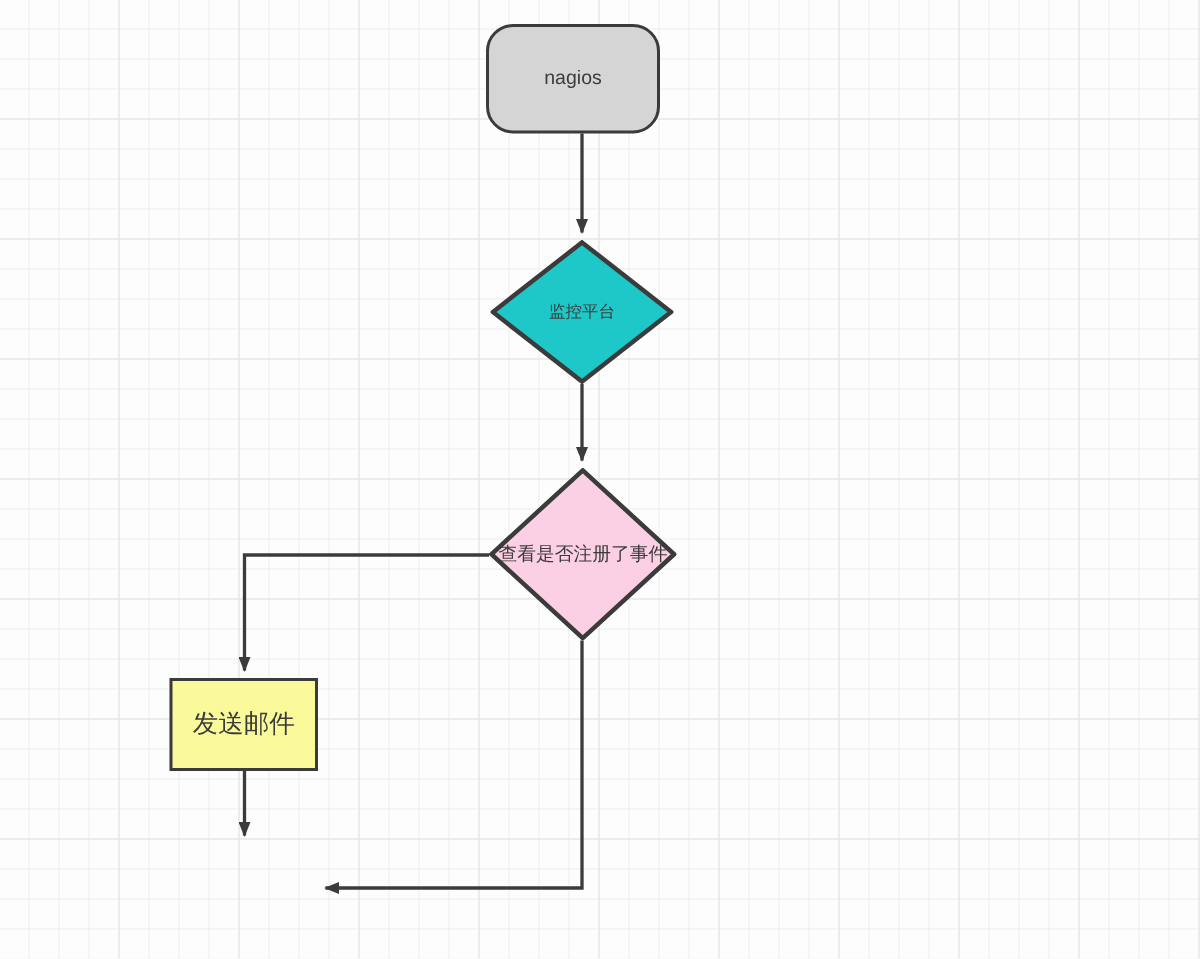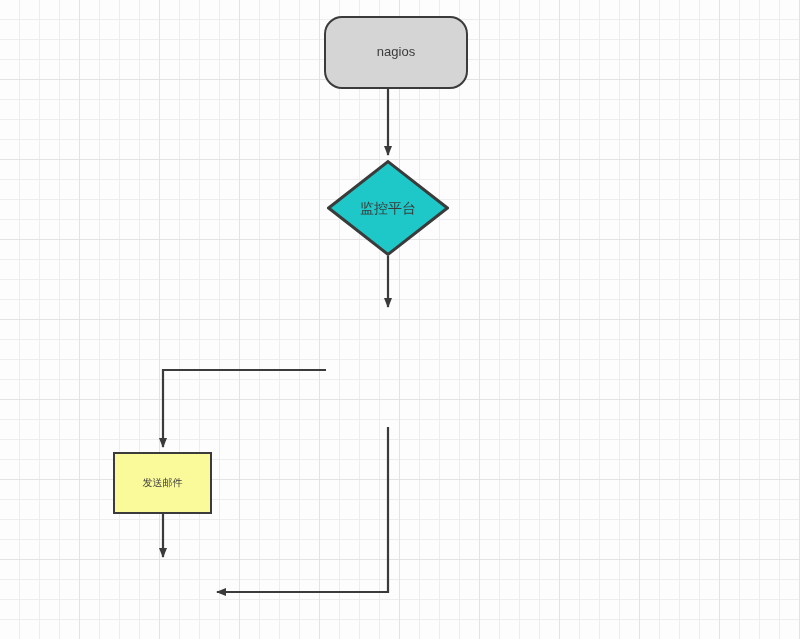--- a/index.html
+++ b/index.html
@@ -45,21 +45,21 @@
     display: block;
     width: 100%;
     padding: 0 4px;
     box-sizing: border-box;
   }
 
   
   #node-nagios {
     left: 324px;
     top: 16px;
-    width: 144px;
+    width: 116px;
     height: 73px;
     background: #d5d5d5;
     border: 2px solid #3b3b3b;
     border-radius: 18px;
     font-size: 13px;
     justify-content: flex-end;
   }
 
   
   .diamond {
@@ -84,39 +84,39 @@
     width: 74%;
     text-align: center;
   }
 
   #node-monitor {
     left: 327px;
     top: 160px;
     width: 122px;
     height: 96px;
   }
-  #node-monitor .node-label { font-size: 14px; }
+  #node-monitor .node-label { font-size: 11px; }
 
   #node-check {
     left: 326px;
     top: 312px;
     width: 125px;
     height: 115px;
   }
   #node-check .node-label { width: 92%; }
 
   
   #node-mail {
     left: 113px;
     top: 452px;
     width: 99px;
     height: 62px;
     background: #fafa9b;
     border: 2px solid #3b3b3b;
-    font-size: 10px;
+    font-size: 17px;
     justify-content: flex-end;
   }
   #node-callback {
     left: 113px;
     top: 562px;
     width: 99px;
     height: 63px;
     background: #fc6b6b;
     border: 2px solid #3b3b3b;
     font-size: 12.5px;
@@ -149,19 +149,25 @@
     <span class="node-label">nagios</span>
   </div>
 
   <div class="diamond" id="node-monitor">
     <svg class="shape" viewBox="0 0 122 96" preserveAspectRatio="none" xmlns="http://www.w3.org/2000/svg">
       <polygon points="61,1.6 120.4,48 61,94.4 1.6,48" fill="#1ec8c8" stroke="#3b3b3b" stroke-width="3" vector-effect="non-scaling-stroke"></polygon>
     </svg>
     <span class="node-label">监控平台</span>
   </div>
 
+  <div class="diamond" id="node-check">
+    <svg class="shape" viewBox="0 0 125 115" preserveAspectRatio="none" xmlns="http://www.w3.org/2000/svg">
+      <polygon points="62.5,1.6 123.4,57.5 62.5,113.4 1.6,57.5" fill="#fbcfe4" stroke="#3b3b3b" stroke-width="3" vector-effect="non-scaling-stroke"></polygon>
+    </svg>
+    <span class="node-label">查看是否注册了事件</span>
+  </div>
 
   <div class="node" id="node-mail">
     <span class="node-label">发送邮件</span>
   </div>
 
 
 </div>
 
 </body></html>

